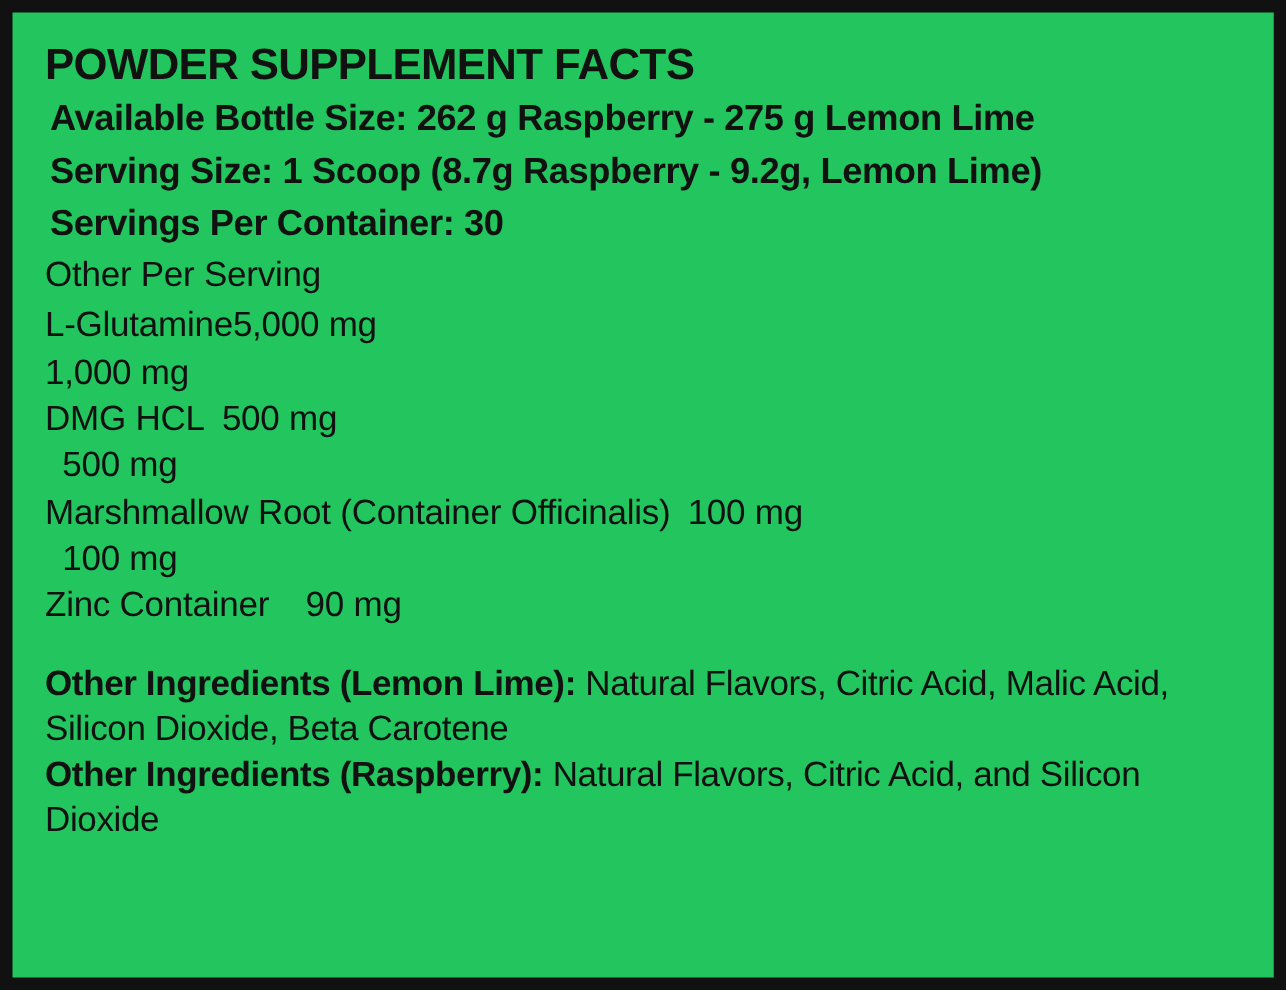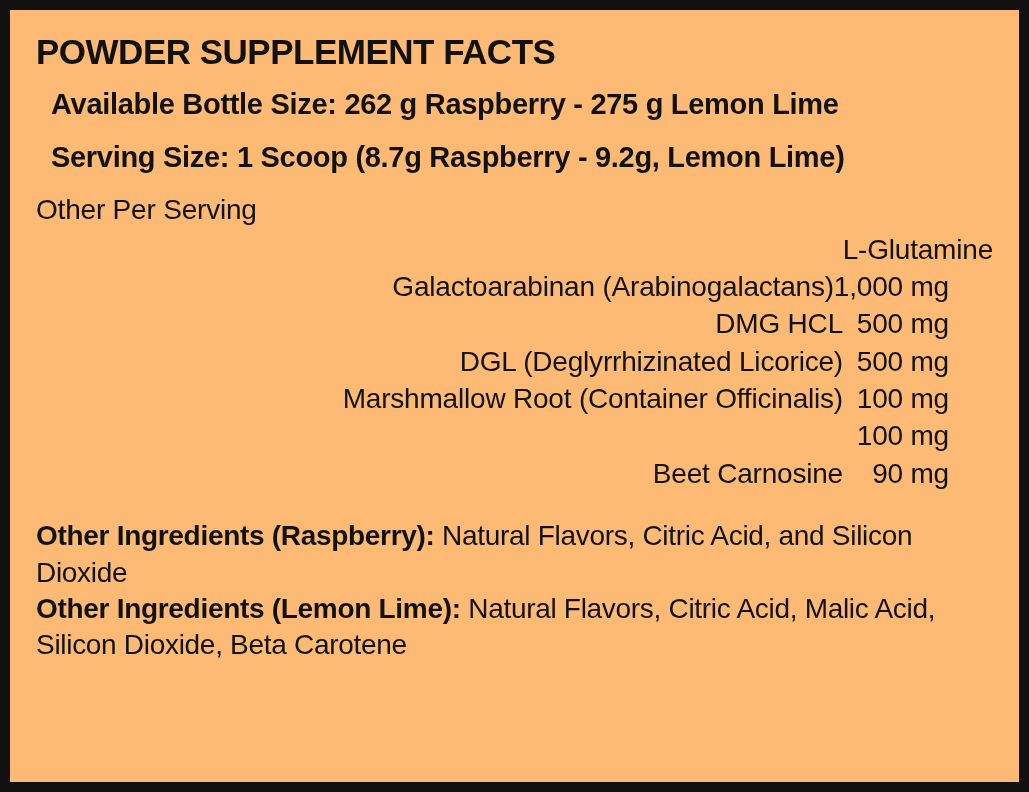--- a/index.html
+++ b/index.html
@@ -12,55 +12,55 @@
     height: 792px;
     font-family: "Liberation Sans", sans-serif;
     color: #111111;
     overflow: hidden;
   }
   .panel {
     box-sizing: border-box;
     width: 1029px;
     height: 792px;
     border: 10px solid #111111;
-    background: #fdba74;
+    background: #22c55e;
     padding: 18px 26px 10px 26px;
   }
   .inner {
     width: 100%;
   }
   .title {
     font-size: 35px;
     font-weight: 700;
     letter-spacing: -0.5px;
     line-height: 1.12;
     margin: 4px 0 6px 0;
     white-space: pre;
   }
   .headline {
     font-size: 29px;
     font-weight: 700;
     line-height: 1.30;
     letter-spacing: -0.3px;
-    margin: 15px;
+    margin: 4px;
   }
   .amount-label {
     font-size: 28px;
     font-weight: 400;
     line-height: 1.32;
     margin: 4px 0 0 0;
     letter-spacing: -0.2px;
   }
   .rows {
     margin-top: 2px;
   }
   .row {
     display: flex;
     align-items: baseline;
-    justify-content: flex-end;
+    justify-content: flex-start;
     font-size: 28px;
     font-weight: 400;
     line-height: 1.335;
     letter-spacing: -0.2px;
   }
   .row .name {
     flex: 0 1 auto;
     white-space: nowrap;
   }
   .row .amt {
@@ -89,55 +89,55 @@
 </head>
 <body>
 
 <div class="panel">
   <div class="inner">
 
     <div class="title">POWDER SUPPLEMENT FACTS</div>
 
     <div class="headline">Available Bottle Size: 262 g Raspberry - 275 g Lemon Lime</div>
     <div class="headline">Serving Size: 1 Scoop (8.7g Raspberry - 9.2g, Lemon Lime)</div>
+    <div class="headline">Servings Per Container: 30</div>
 
     <div class="amount-label">Other Per Serving</div>
 
     <div class="rows">
       <div class="row">
         <span class="name">L-Glutamine</span>
+        <span class="amt">5,000 mg</span>
       </div>
       <div class="row">
-        <span class="name">Galactoarabinan (Arabinogalactans)</span>
         <span class="amt">1,000 mg</span>
       </div>
       <div class="row">
         <span class="name">DMG HCL</span>
         <span class="amt">500 mg</span>
       </div>
       <div class="row">
-        <span class="name">DGL (Deglyrrhizinated Licorice)</span>
         <span class="amt">500 mg</span>
       </div>
       <div class="row">
         <span class="name">Marshmallow Root (Container Officinalis)</span>
         <span class="amt">100 mg</span>
       </div>
       <div class="row">
         <span class="amt">100 mg</span>
       </div>
       <div class="row">
-        <span class="name">Beet Carnosine</span>
+        <span class="name">Zinc Container</span>
         <span class="amt">90 mg</span>
       </div>
     </div>
 
     <div class="gap"></div>
 
     <p class="other">
-      <span class="lbl">Other Ingredients (Raspberry):</span><span class="val"> Natural Flavors, Citric Acid, and Silicon Dioxide</span>
+      <span class="lbl">Other Ingredients (Lemon Lime):</span><span class="val"> Natural Flavors, Citric Acid, Malic Acid, Silicon Dioxide, Beta Carotene</span>
     </p>
     <p class="other">
-      <span class="lbl">Other Ingredients (Lemon Lime):</span><span class="val"> Natural Flavors, Citric Acid, Malic Acid, Silicon Dioxide, Beta Carotene</span>
+      <span class="lbl">Other Ingredients (Raspberry):</span><span class="val"> Natural Flavors, Citric Acid, and Silicon Dioxide</span>
     </p>
 
   </div>
 </div>
 
 </body></html>

